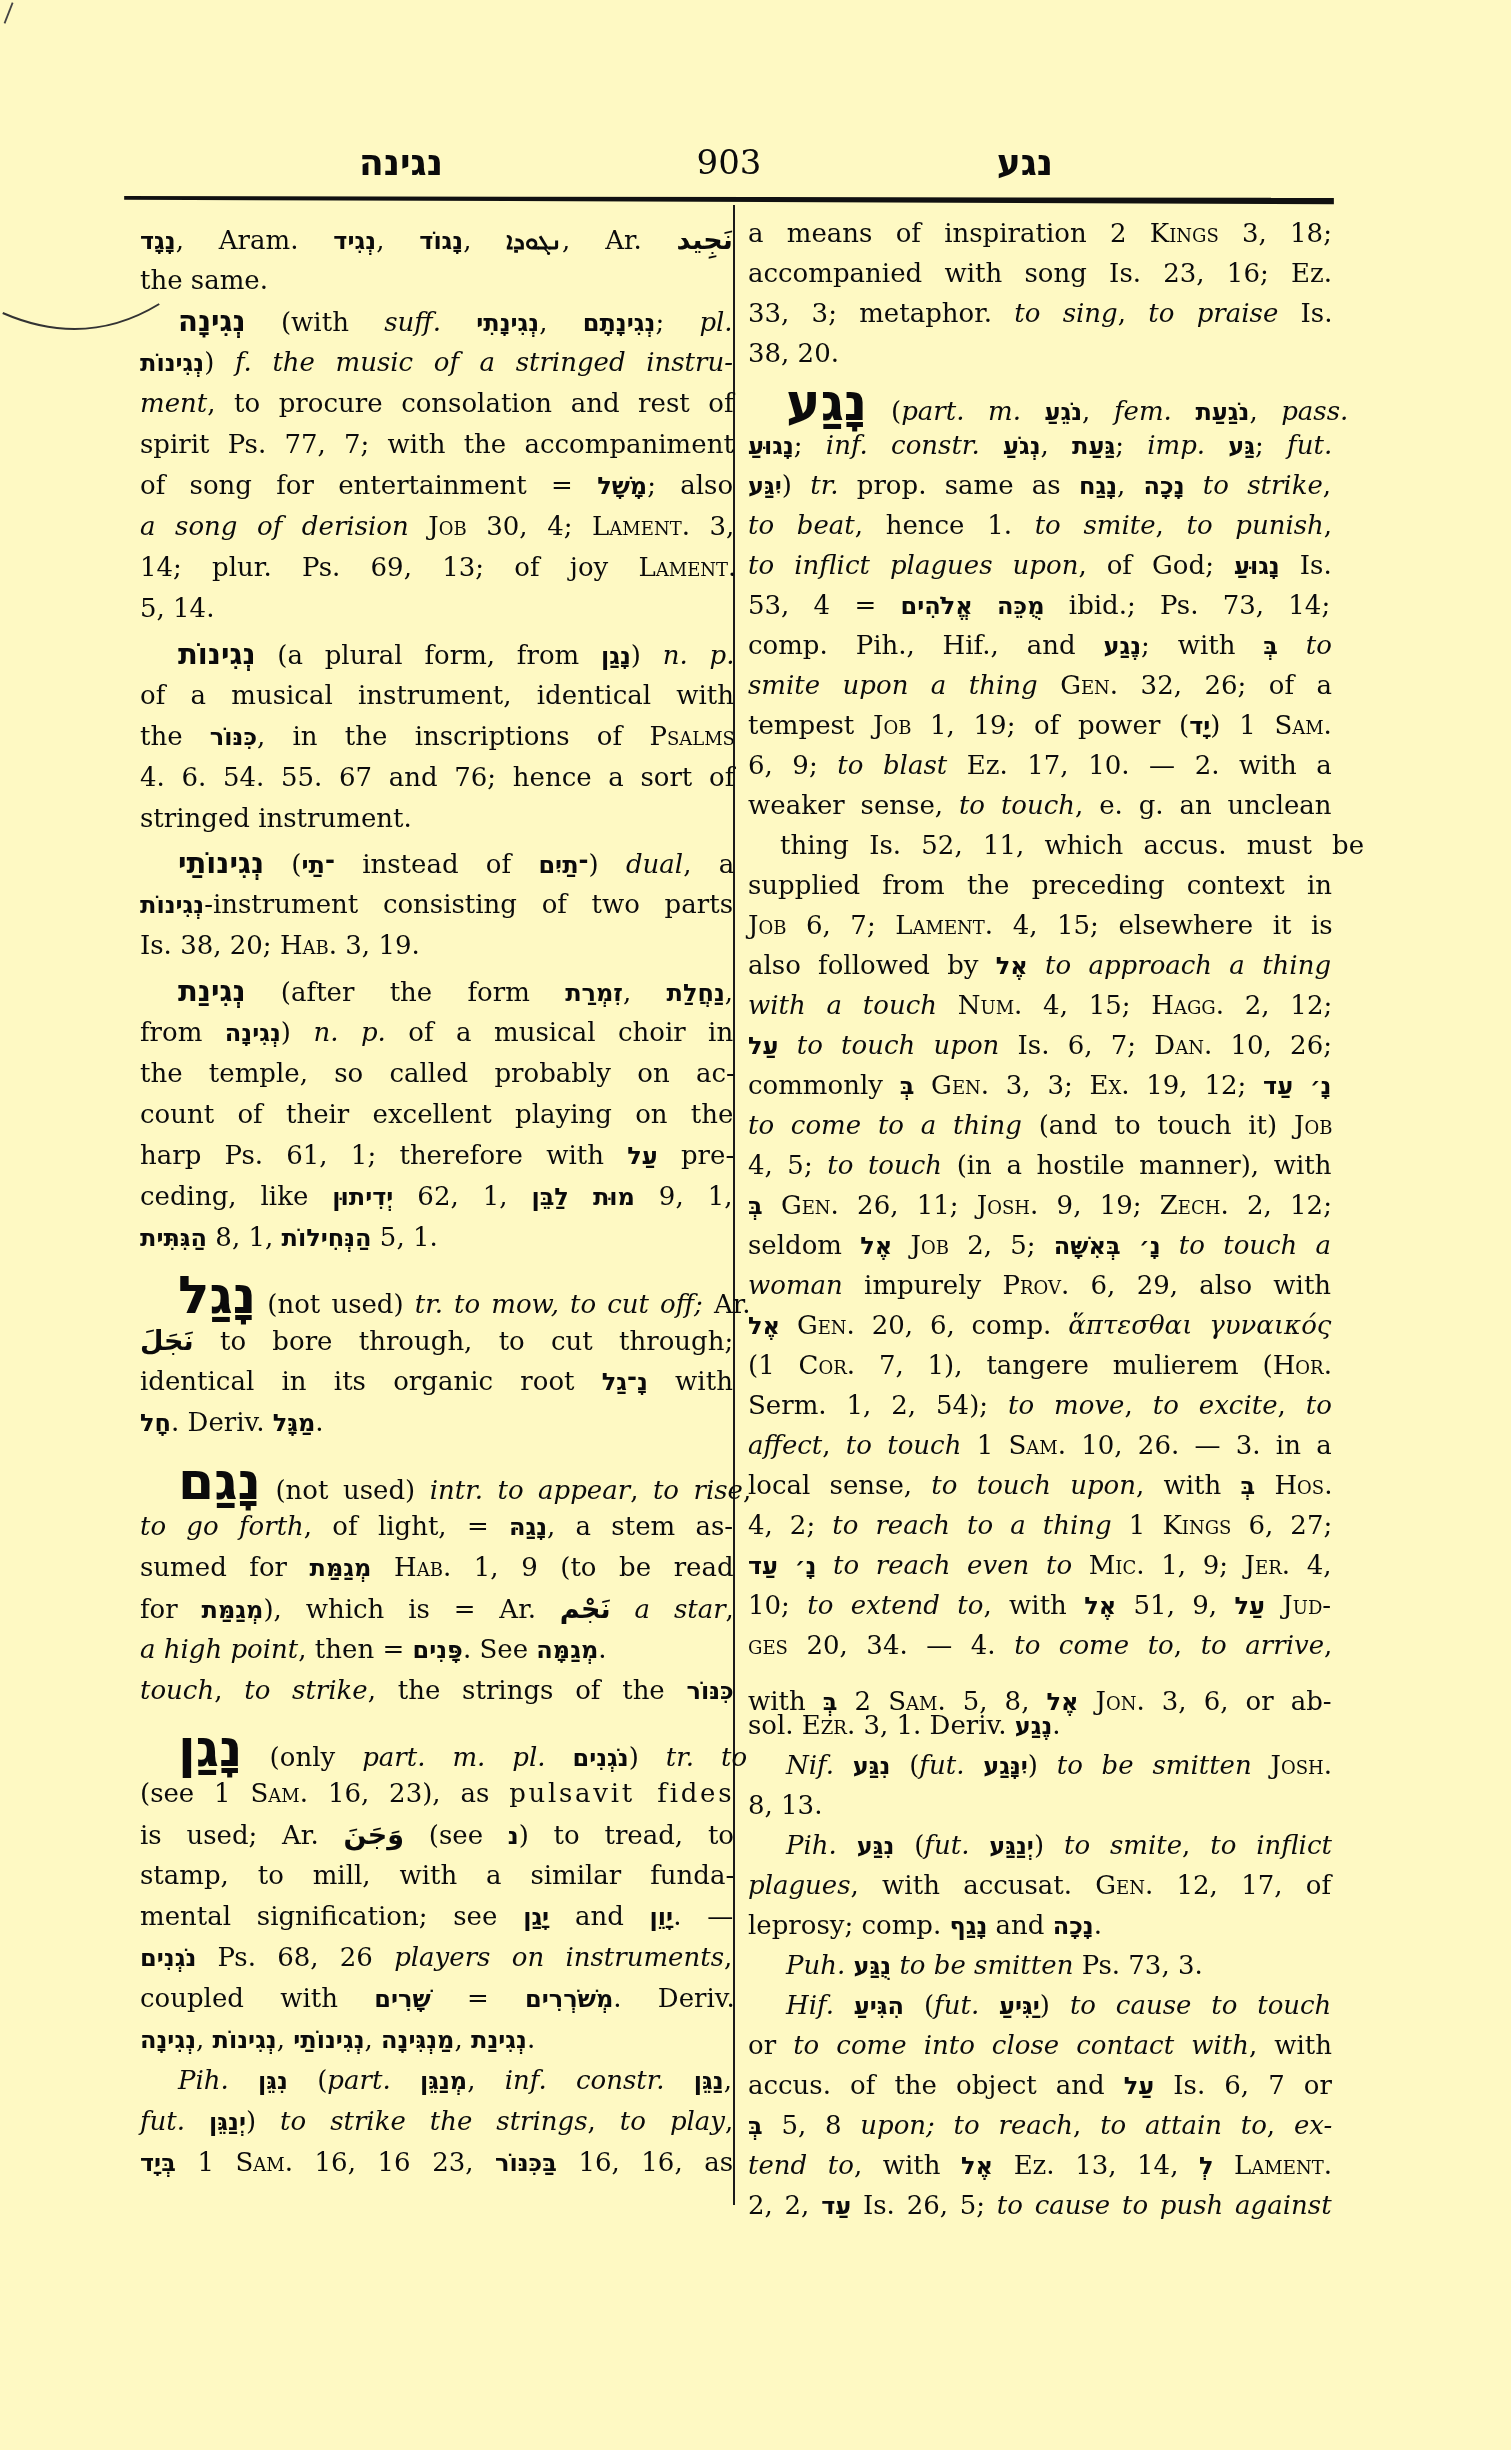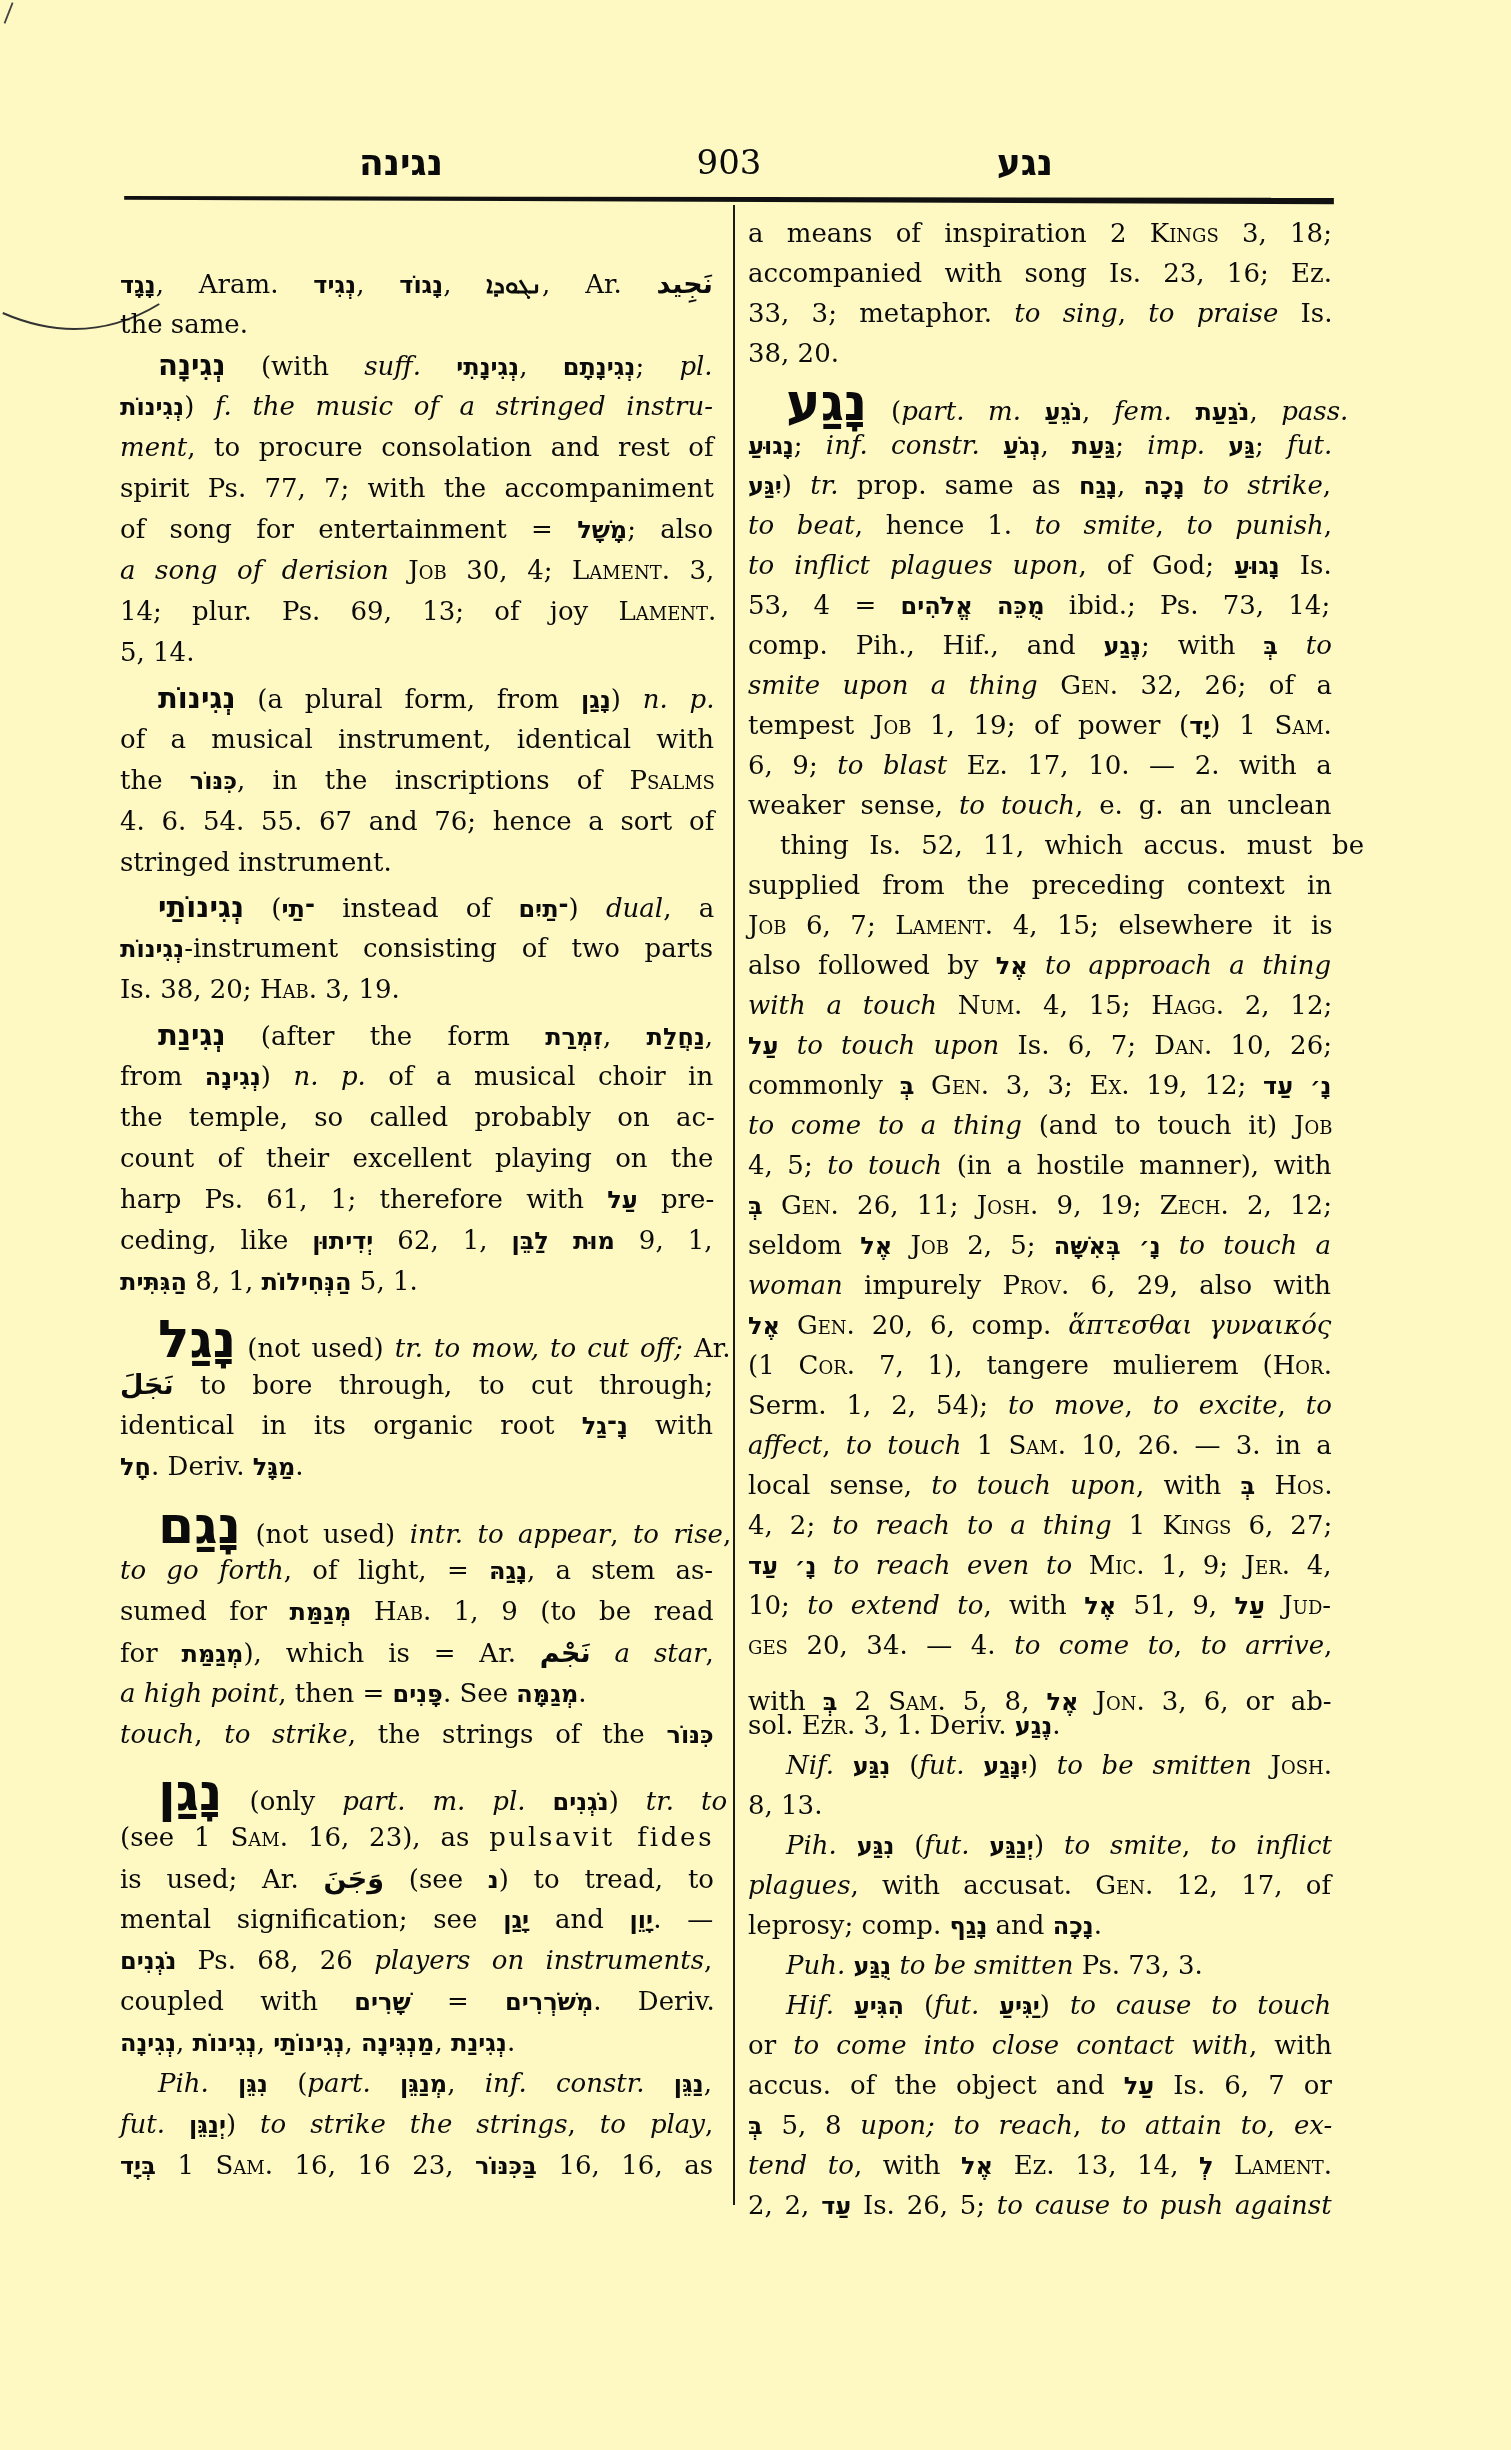--- a/index.html
+++ b/index.html
@@ -29,21 +29,21 @@
   .rh-num { font-family: "DejaVu Serif", serif; font-size: 34px; }
   .divider {
     position: absolute;
     left: 733px;
     top: 205px;
     width: 1.8px;
     height: 2000px;
     background: #1a1a1a;
   }
   .col { position: absolute; }
-  .col-left  { left: 120px; top: 219px; width: 595px; margin-top: 44px; }
+  .col-left  { left: 140px; top: 219px; width: 595px; }
   .col-right { left: 748px; top: 213px; width: 586px; }
   .ln {
     display: block;
     white-space: nowrap;
     font-size: 26px;
     overflow: visible;
   }
   .col-left .ln  { height: 41px; line-height: 41px; }
   .col-right .ln { height: 40px; line-height: 40px; }
   .ln.ind { padding-left: 38px; }
@@ -121,20 +121,21 @@
       <div class="ln end"><span class="lt"><span class="he">חָל</span><span class="r">. Deriv. </span><span class="he">מַגָּל</span><span class="r">.</span></span></div>
       <div class="ln ind gap-root"><span class="lt" style="word-spacing: 6.2px;"><span class="hwb">נָגַם</span><span class="r"> (not used) </span><span class="i">intr. to appear</span><span class="r">, </span><span class="i">to rise</span><span class="r">,</span></span></div>
       <div class="ln"><span class="lt" style="word-spacing: 12px;"><span class="i">to go forth</span><span class="r">, of light, = </span><span class="he">נָגַהּ</span><span class="r">, a stem as-</span></span></div>
       <div class="ln"><span class="lt" style="word-spacing: 14.3px;"><span class="r">sumed for </span><span class="he">מְגַמַּת</span><span class="r"> </span><span class="sc">Hab.</span><span class="r"> 1, 9 (to be read</span></span></div>
       <div class="ln"><span class="lt" style="word-spacing: 15.6px;"><span class="r">for </span><span class="he">מְגַמַּת</span><span class="r">), which is = Ar. </span><span class="ar">نَجْم</span><span class="r"> </span><span class="i">a star</span><span class="r">,</span></span></div>
       <div class="ln end"><span class="lt"><span class="i">a high point</span><span class="r">, then = </span><span class="he">פָּנִים</span><span class="r">. See </span><span class="he">מְגַמָּה</span><span class="r">.</span></span></div>
       <div class="ln"><span class="lt" style="word-spacing: 13.5px;"><span class="i">touch</span><span class="r">, </span><span class="i">to strike</span><span class="r">, the strings of the </span><span class="he">כִּנּוֹר</span></span></div>
       <div class="ln ind gap-root"><span class="lt" style="word-spacing: 18.7px;"><span class="hwb">נָגַן</span><span class="r"> (only </span><span class="i">part. m. pl.</span><span class="r"> </span><span class="he">נֹגְנִים</span><span class="r">) </span><span class="i">tr. to</span></span></div>
       <div class="ln"><span class="lt" style="word-spacing: 11.6px;"><span class="r">(see 1 </span><span class="sc">Sam.</span><span class="r"> 16, 23), as </span><span class="ls">pulsavit fides</span></span></div>
       <div class="ln"><span class="lt" style="word-spacing: 16.5px;"><span class="r">is used; Ar. </span><span class="ar">وَجَنَ</span><span class="r"> (see </span><span class="he">נ</span><span class="r">) to tread, to</span></span></div>
+      <div class="ln"><span class="lt" style="word-spacing: 20.6px;"><span class="r">stamp, to mill, with a similar funda-</span></span></div>
       <div class="ln"><span class="lt" style="word-spacing: 17.5px;"><span class="r">mental signification; see </span><span class="he">יָגַן</span><span class="r"> and </span><span class="he">יָוֵן</span><span class="r">. —</span></span></div>
       <div class="ln"><span class="lt" style="word-spacing: 13px;"><span class="he">נֹגְנִים</span><span class="r"> Ps. 68, 26 </span><span class="i">players on instruments</span><span class="r">,</span></span></div>
       <div class="ln"><span class="lt" style="word-spacing: 28px;"><span class="r">coupled with </span><span class="he">שָׁרִים</span><span class="r"> = </span><span class="he">מְשֹׁרְרִים</span><span class="r">. Deriv.</span></span></div>
       <div class="ln end"><span class="lt"><span class="he">נְגִינָה</span><span class="r">, </span><span class="he">נְגִינוֹת</span><span class="r">, </span><span class="he">נְגִינוֹתַי</span><span class="r">, </span><span class="he">מַנְגִּינָה</span><span class="r">, </span><span class="he">נְגִינַת</span><span class="r">.</span></span></div>
       <div class="ln ind"><span class="lt" style="word-spacing: 21px;"><span class="i">Pih.</span><span class="r"> </span><span class="he">נִגֵּן</span><span class="r"> (</span><span class="i">part.</span><span class="r"> </span><span class="he">מְנַגֵּן</span><span class="r">, </span><span class="i">inf. constr.</span><span class="r"> </span><span class="he">נַגֵּן</span><span class="r">,</span></span></div>
       <div class="ln"><span class="lt" style="word-spacing: 15.7px;"><span class="i">fut.</span><span class="r"> </span><span class="he">יְנַגֵּן</span><span class="r">) </span><span class="i">to strike the strings</span><span class="r">, </span><span class="i">to play</span><span class="r">,</span></span></div>
       <div class="ln"><span class="lt" style="word-spacing: 13.3px;"><span class="he">בְּיָד</span><span class="r"> 1 </span><span class="sc">Sam.</span><span class="r"> 16, 16 23, </span><span class="he">בַּכִּנּוֹר</span><span class="r"> 16, 16, as</span></span></div>
     </div>
   <div class="col col-right">
       <div class="ln"><span class="lt" style="word-spacing: 15px;"><span class="r">a means of inspiration 2 </span><span class="sc">Kings</span><span class="r"> 3, 18;</span></span></div>

